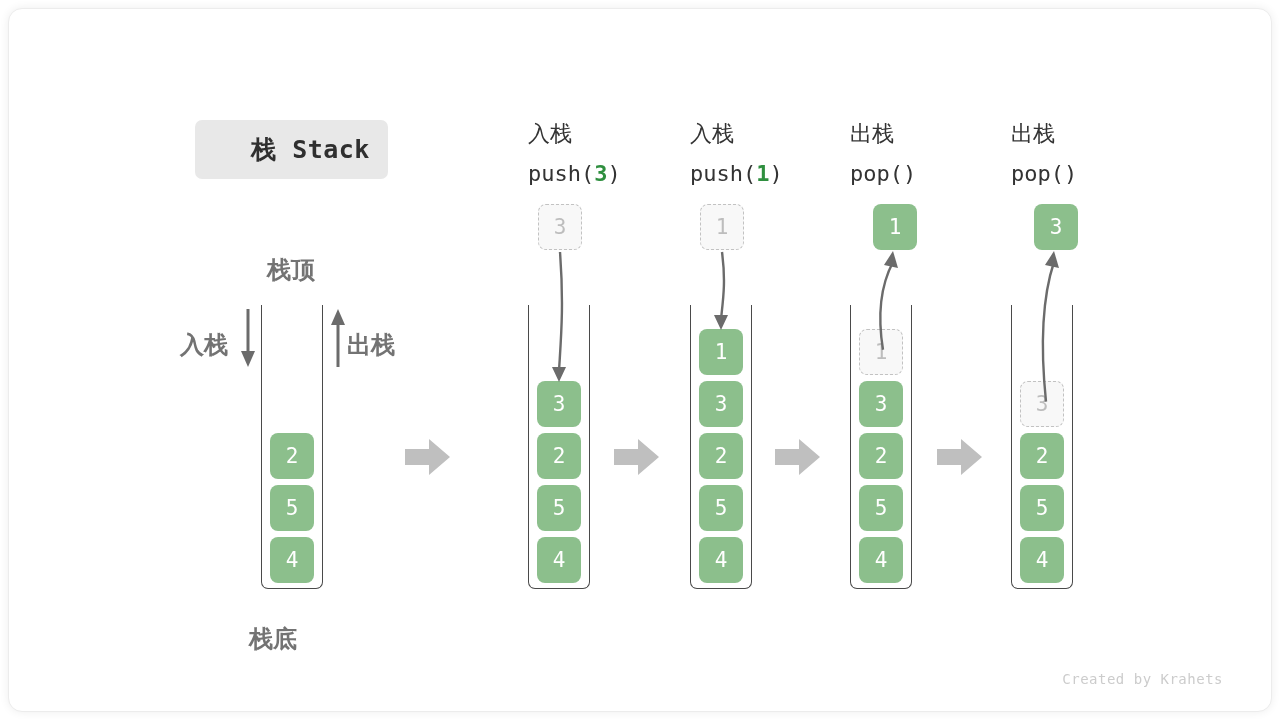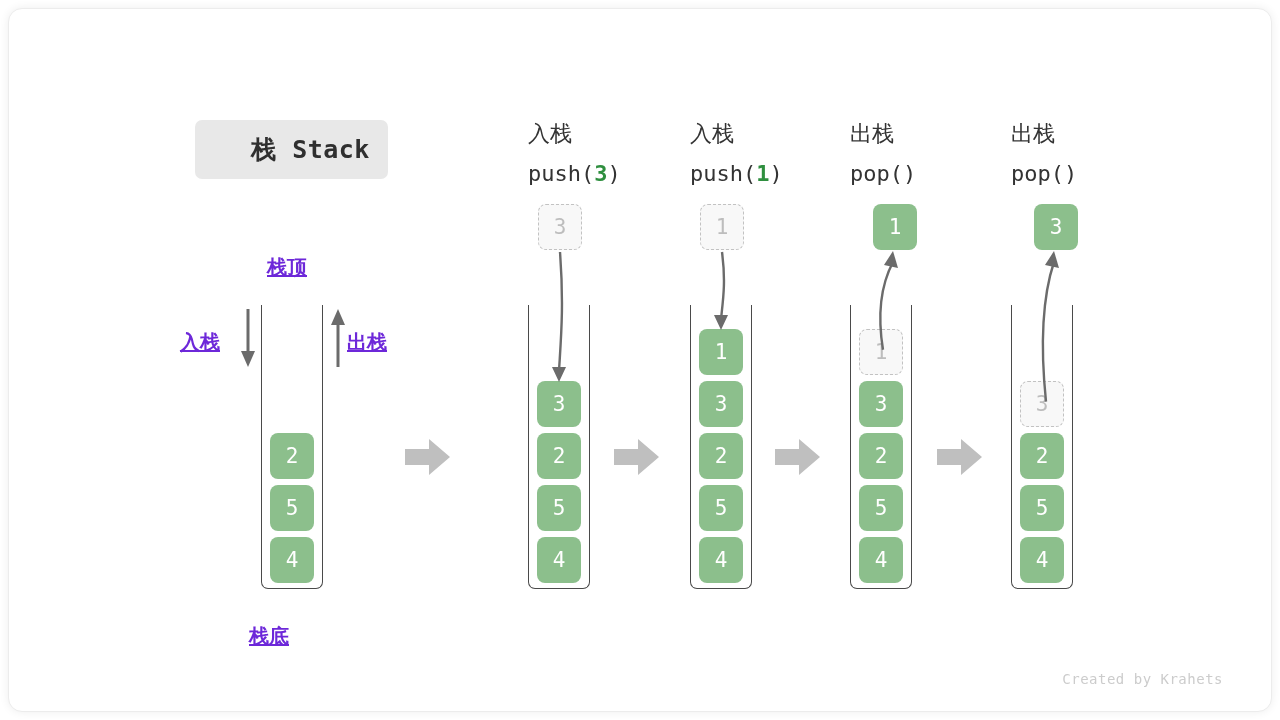--- a/index.html
+++ b/index.html
@@ -32,23 +32,22 @@
     font-family: "DejaVu Sans Mono", "Liberation Mono", monospace;
     font-size: 25px; font-weight: bold;
     color: #2f2f2f;
     letter-spacing: 0.5px;
     padding-left: 38px;
   }
 
   
   .lbl {
     position: absolute;
-    font-size: 20px; font-weight: bold; color: #6d28d9;
+    font-size: 24px; font-weight: bold; color: #737373;
     white-space: nowrap;
-    text-decoration: underline;
   }
   .hdr {
     position: absolute;
     white-space: nowrap;
     color: #333333;
     line-height: 40px;
   }
   .hdr .cn { font-size: 22px; display:block; }
   .hdr .fn {
     font-family: "DejaVu Sans Mono", "Liberation Mono", monospace;

